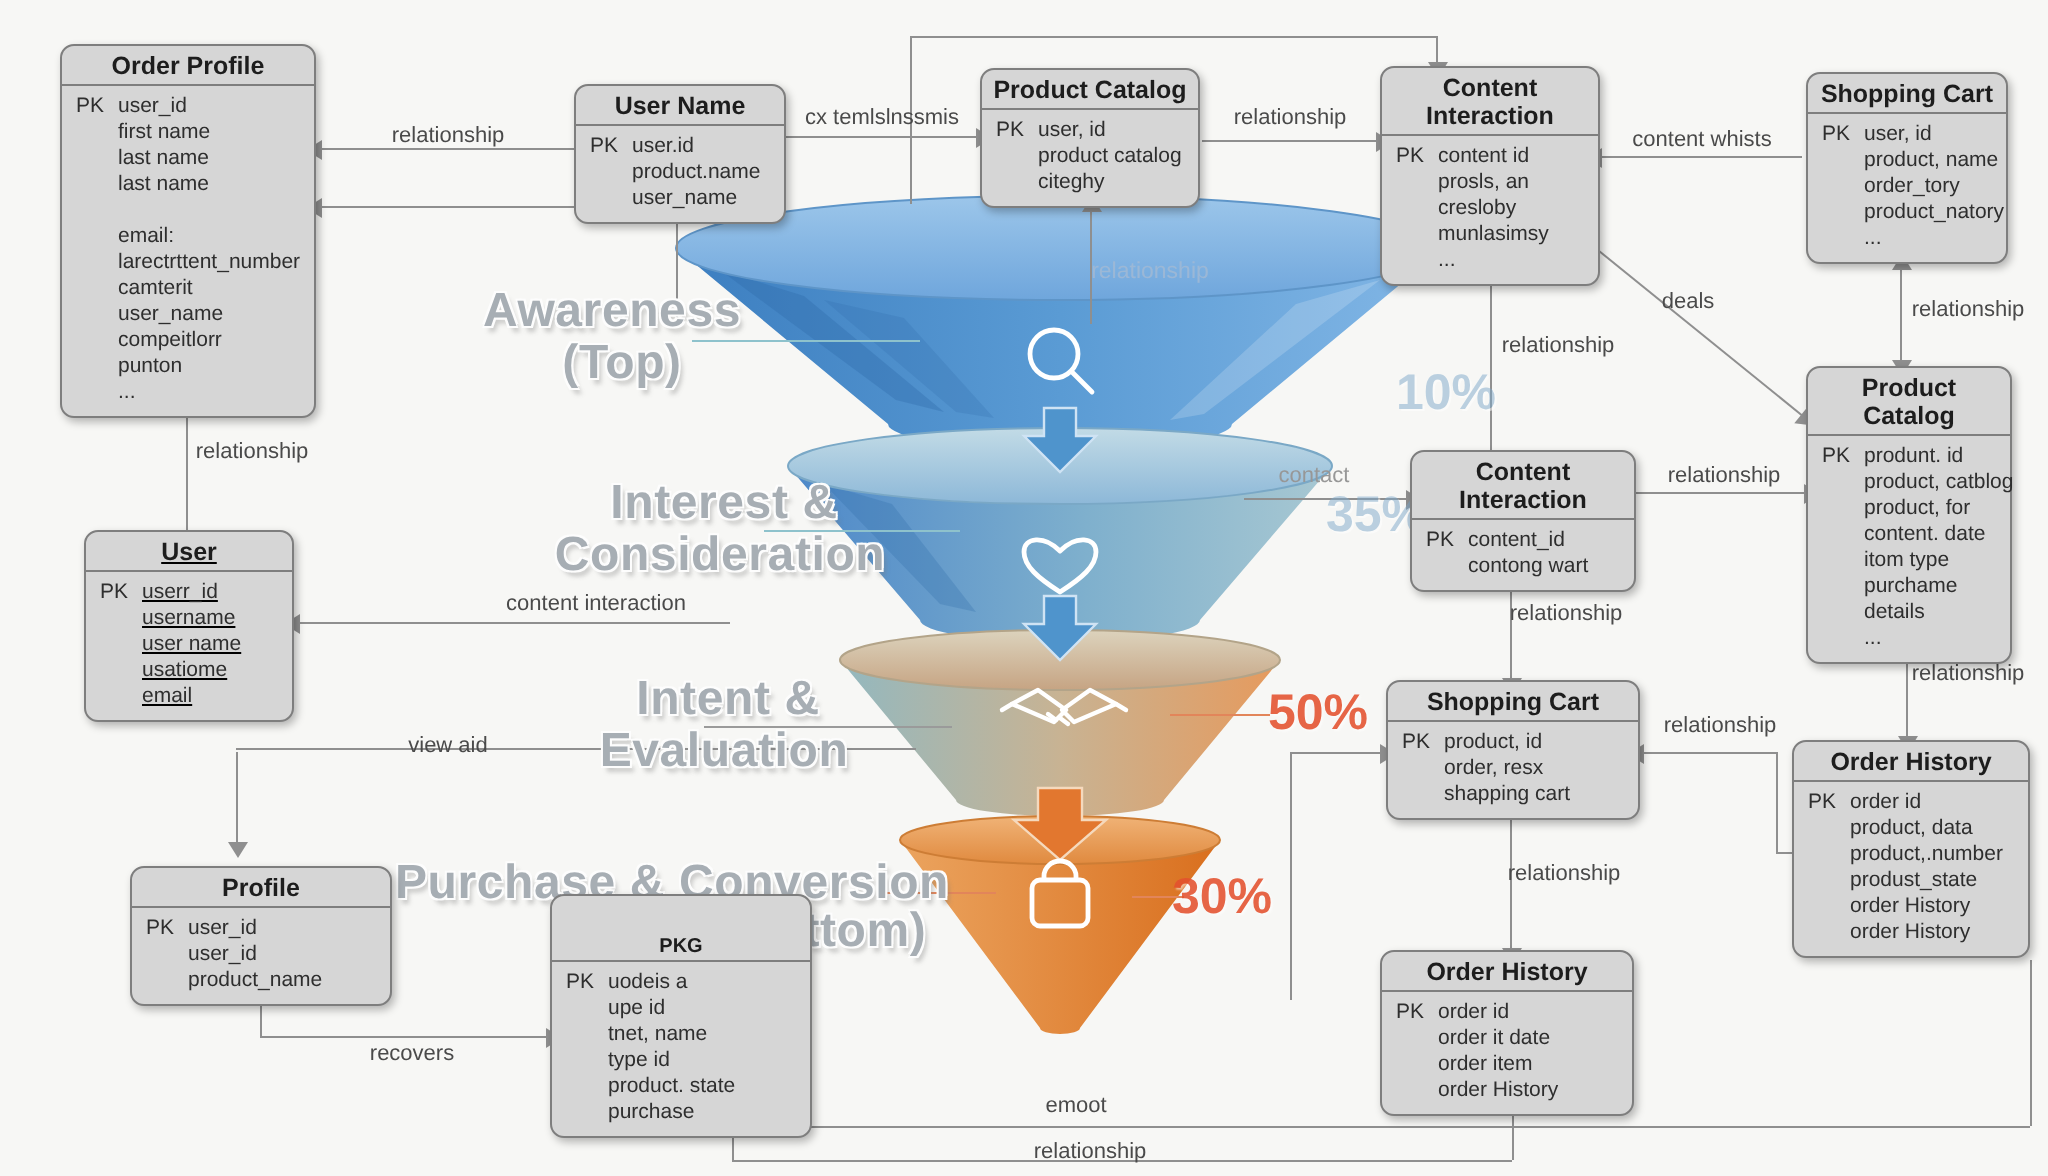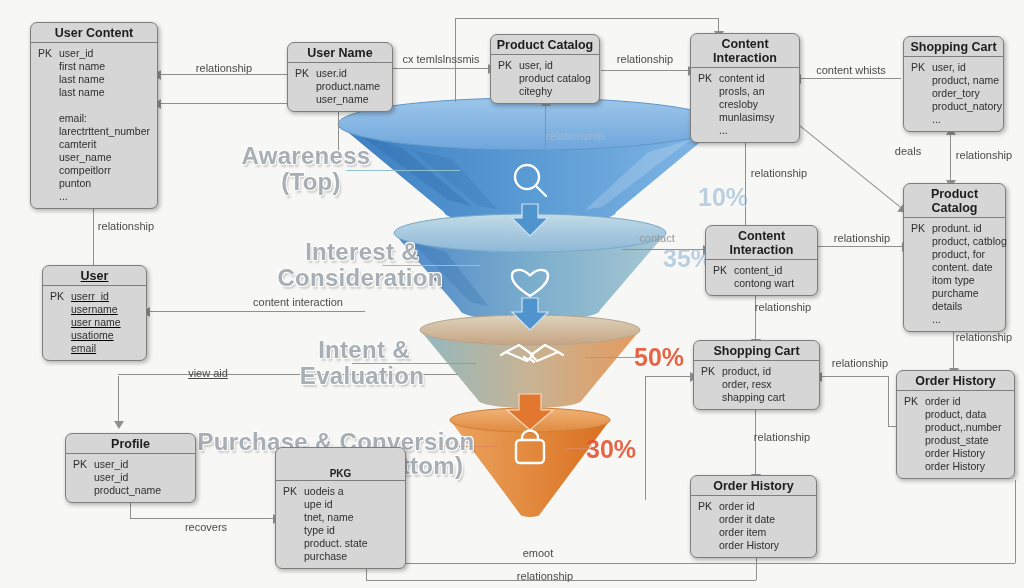--- a/index.html
+++ b/index.html
@@ -184,21 +184,21 @@
     <div class="ln" style="left: 645px; top: 376px; width: 1.4px; height: 124px; background: rgb(143, 143, 143);"></div>
     <div class="tri" style="border-width: 5px 0px 5px 8px; border-left-color: rgb(143, 143, 143); left: 690px; top: 371.7px;"></div>
     <div class="ln" style="left: 646px; top: 376px; width: 44px; height: 1.4px; background: rgb(143, 143, 143);"></div>
     <div class="ln" style="left: 346px; top: 170px; width: 114px; height: 1.4px; background: rgb(142, 194, 204);"></div>
     <div class="ln" style="left: 382px; top: 265px; width: 98px; height: 1.4px; background: rgb(142, 194, 204);"></div>
     <div class="ln" style="left: 352px; top: 363px; width: 124px; height: 1.4px; background: rgb(154, 154, 154);"></div>
     <div class="ln" style="left: 585px; top: 357px; width: 50px; height: 1.4px; background: rgb(226, 133, 90);"></div>
     <div class="ln" style="left: 440px; top: 446px; width: 58px; height: 1.4px; background: rgb(226, 133, 90);"></div>
     <div class="ln" style="left: 566px; top: 448px; width: 26px; height: 1.4px; background: rgb(226, 133, 90);"></div>
     <div class="entity" style="left: 30px; top: 22px; width: 128px;">
-      <div class="e-title">User Content</div>
+      <div class="e-title">Order Profile</div>
       <div class="e-body">
         <div class="f"><span class="pk">PK</span>user_id</div>
         <div class="f">first name</div>
         <div class="f">last name</div>
         <div class="f">last name</div>
         <div class="f">&nbsp;</div>
         <div class="f">email:</div>
         <div class="f">larectrttent_number</div>
         <div class="f">camterit</div>
         <div class="f">user_name</div>
@@ -317,32 +317,32 @@
         <div class="f">tnet, name</div>
         <div class="f">type id</div>
         <div class="f">product. state</div>
         <div class="f">purchase</div>
       </div>
     </div>
     <span class="lb" style="left: 224px; top: 68px;">relationship</span>
     <span class="lb" style="left: 441px; top: 59px;">cx temlslnssmis</span>
     <span class="lb" style="left: 645px; top: 59px;">relationship</span>
     <span class="lb" style="left: 851px; top: 70px;">content whists</span>
-    <span class="lb" style="left: 908px; top: 151px;">deals</span>
+    <span class="lb" style="left: 844px; top: 151px;">deals</span>
     <span class="lb" style="left: 984px; top: 155px;">relationship</span>
     <span class="lb" style="left: 779px; top: 173px;">relationship</span>
     <span class="lb" style="left: 862px; top: 238px;">relationship</span>
     <span class="lb dim" style="left: 657px; top: 238px;">contact</span>
     <span class="lb" style="left: 783px; top: 307px;">relationship</span>
     <span class="lb" style="left: 860px; top: 363px;">relationship</span>
     <span class="lb" style="left: 984px; top: 337px;">relationship</span>
     <span class="lb" style="left: 782px; top: 437px;">relationship</span>
     <span class="lb" style="left: 298px; top: 302px;">content interaction</span>
     <span class="lb" style="left: 126px; top: 226px;">relationship</span>
-    <span class="lb" style="left: 208px; top: 373px; text-decoration: underline;">view aid</span>
+    <span class="lb" style="left: 224px; top: 373px;">view aid</span>
     <span class="lb" style="left: 206px; top: 527px;">recovers</span>
     <span class="lb" style="left: 538px; top: 553px;">emoot</span>
     <span class="lb" style="left: 545px; top: 576px;">relationship</span>
     <span class="stage" style="left: 306px; top: 156px;">Awareness</span>
     <span class="stage" style="left: 311px; top: 182px;">(Top)</span>
     <span class="stage" style="left: 360px; top: 278px;">Consideration</span>
     <span class="stage" style="left: 362px; top: 252px;">Interest &amp;</span>
     <span class="stage" style="left: 364px; top: 350px;">Intent &amp;</span>
     <span class="stage" style="left: 362px; top: 376px;">Evaluation</span>
     <span class="stage" style="left: 336px; top: 442px;">Purchase &amp; Conversion</span>

